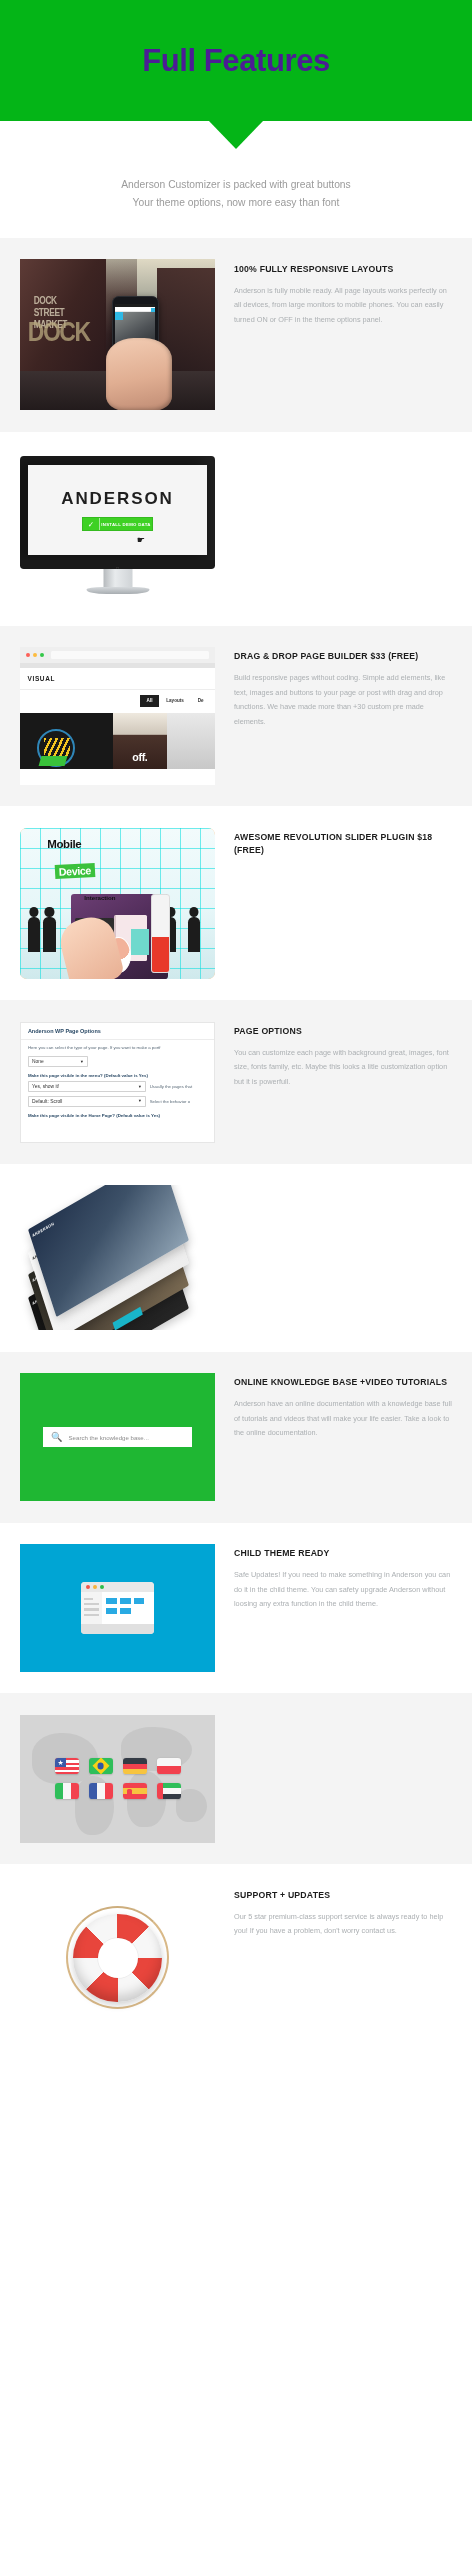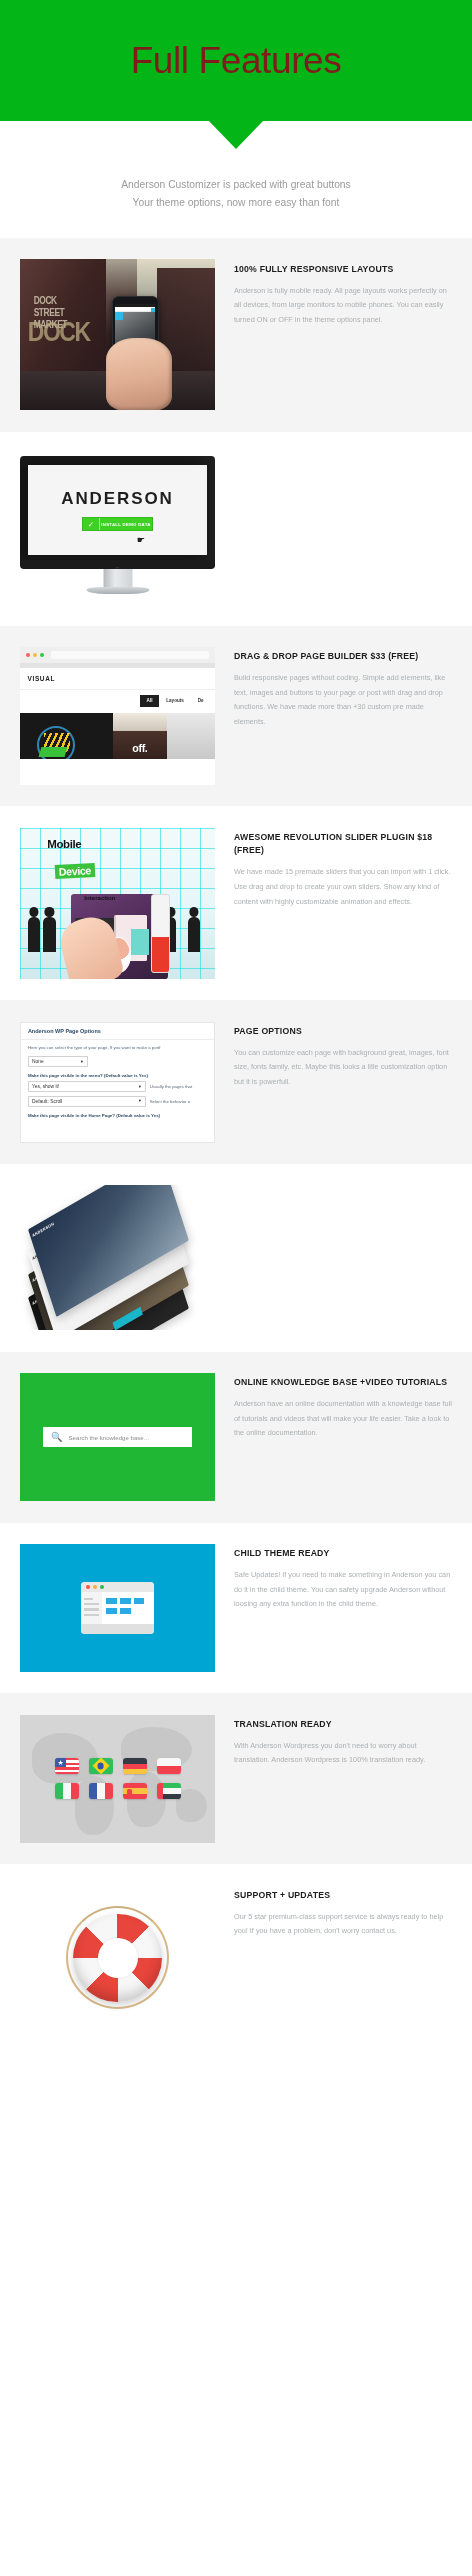--- a/index.html
+++ b/index.html
@@ -13,23 +13,23 @@
   
   .hero {
     background: #04b517;
     height: 121px;
     display: flex;
     align-items: center;
     justify-content: center;
     position: relative;
   }
   .hero-title {
-    color: #7f1d1d;
-    font-size: 37px;
-    font-weight: normal;
+    color: #4c1d95;
+    font-size: 31px;
+    font-weight: bold;
     letter-spacing: -0.4px;
     line-height: 1;
   }
   .hero-arrow {
     position: absolute;
     left: 50%;
     transform: translateX(-50%);
     bottom: -28px;
     width: 0; height: 0;
     border-left: 28px solid transparent;
@@ -205,40 +205,40 @@
   .br-url { flex:1; height:7.6px; background:#fafafa; border-radius:1.5px; margin-left:4.6px; }
   .br-sub { height:5.3px; background:#e3e3e3; }
   .br-page { background:#ffffff; }
   .br-visual {
     padding:6.9px 7.6px; font-size:6.5px; font-weight:bold; color:#222;
     letter-spacing:0.6px; border-bottom:0.8px solid #ededed;
   }
   .br-tabs { display:flex; justify-content:flex-end; padding:5.3px 4.6px 6.1px 0; gap:0; }
   .tab { font-size:4.6px; font-weight:bold; padding:3.1px 6.9px; color:#333; }
   .tab.on { background:#1f1f1f; color:#ffffff; }
-  .br-thumbs { display:flex; height:46px; }
+  .br-thumbs { display:flex; height:56px; }
   .th1 { flex:1.45; background:#181818; position:relative; overflow:hidden; }
   .th1-ring {
     position:absolute; left:18%; top:30%; width:38px; height:38px;
     border:2.3px solid #2f86b8; border-radius:50%;
   }
   .th1-burst {
     position:absolute; left:26%; top:45%; width:26px; height:18.3px;
     background: repeating-linear-gradient(115deg,#f5c51f 0 2.3px, transparent 2.3px 5.3px);
   }
   .th1-grn {
     position:absolute; left:22%; bottom:4%; width:26px; height:10px;
     background:#3ac13a; transform:skewX(-16deg);
   }
   .th2 { flex:.85; background: linear-gradient(to bottom,#efe9df 0%,#cfc6b9 38%,#4b332b 40%,#34211c 100%); position:relative; }
   .th2-off { position:absolute; left:50%; transform:translateX(-50%); bottom:10%; color:#ffffff; font-size:10.7px; font-weight:bold; letter-spacing:-0.4px; }
   .th3 { flex:.75; background: linear-gradient(to bottom,#e9e9e9,#c8c8c8); }
 
   
-  .img-rev { height:151px; background:#fdba74; position:relative; overflow:hidden; }
+  .img-rev { height:151px; background:#fdba74; position:relative; overflow:hidden;border-radius:7px; }
   .rev-grid {
     position:absolute; inset:0;
     background-image:
       repeating-linear-gradient(to right, rgba(0,222,222,.55) 0 0.8px, transparent 0.8px 20px),
       repeating-linear-gradient(to bottom, rgba(0,222,222,.55) 0 0.8px, transparent 0.8px 20px);
   }
   .rev-sky { position:absolute; inset:0; background:linear-gradient(to bottom,#f2fbfc 0%, #e6f6f8 55%, #cfe9ec 100%); }
   .rev-mobile { position:absolute; left:14%; top:7%; font-size:11.5px; font-weight:bold; color:#111; letter-spacing:-0.4px; }
   .rev-device {
     position:absolute; left:18%; top:24%; background:#3cc13c;
@@ -523,21 +523,20 @@
         </div>
         <div class="rev-cup"></div>
         <div class="rev-hand"></div>
         <div class="rev-mobile">Mobile</div>
         <div class="rev-device">Device</div>
         <div class="rev-inter">Interaction</div>
       </div>
     </div>
     <div class="txt">
       <div class="f-title">AWESOME REVOLUTION SLIDER PLUGIN $18 (FREE)</div>
-      <div class="f-body">We have made 15 premade sliders that you can import with 1 click. Use drag and drop to create your own sliders. Show any kind of content with highly customizable animation and effects.</div>
     </div>
   </div>
 
   <div class="feature alt">
     <div class="fig">
       <div class="img-opts">
         <div class="opt-head">Anderson WP Page Options</div>
         <div class="opt-body">
           <div class="opt-help">Here you can select the type of your page. If you want to make a portf</div>
           <div class="opt-row">
@@ -687,24 +686,20 @@
           </span>
           <span class="flag">
             <span style="position:absolute;left:0;top:0;width:26%;height:100%;background:#f2414e;"></span>
             <span style="position:absolute;left:26%;top:0;right:0;height:34%;background:#2fbe5a;"></span>
             <span style="position:absolute;left:26%;top:34%;right:0;height:33%;background:#f7f7f7;"></span>
             <span style="position:absolute;left:26%;bottom:0;right:0;height:33%;background:#343b45;"></span>
           </span>
         </div>
       </div>
     </div>
-    <div class="txt">
-      <div class="f-title">TRANSLATION READY</div>
-      <div class="f-body">With Anderson Wordpress you don't need to worry about translation. Anderson Wordpress is 100% translation ready.</div>
-    </div>
   </div>
 
   <div class="feature base">
     <div class="fig">
       <div class="img-ring">
         <div class="ring-wrap">
           <div class="ring-rope"></div>
           <div class="ring"></div>
           <div class="ring-hole"></div>
         </div>

